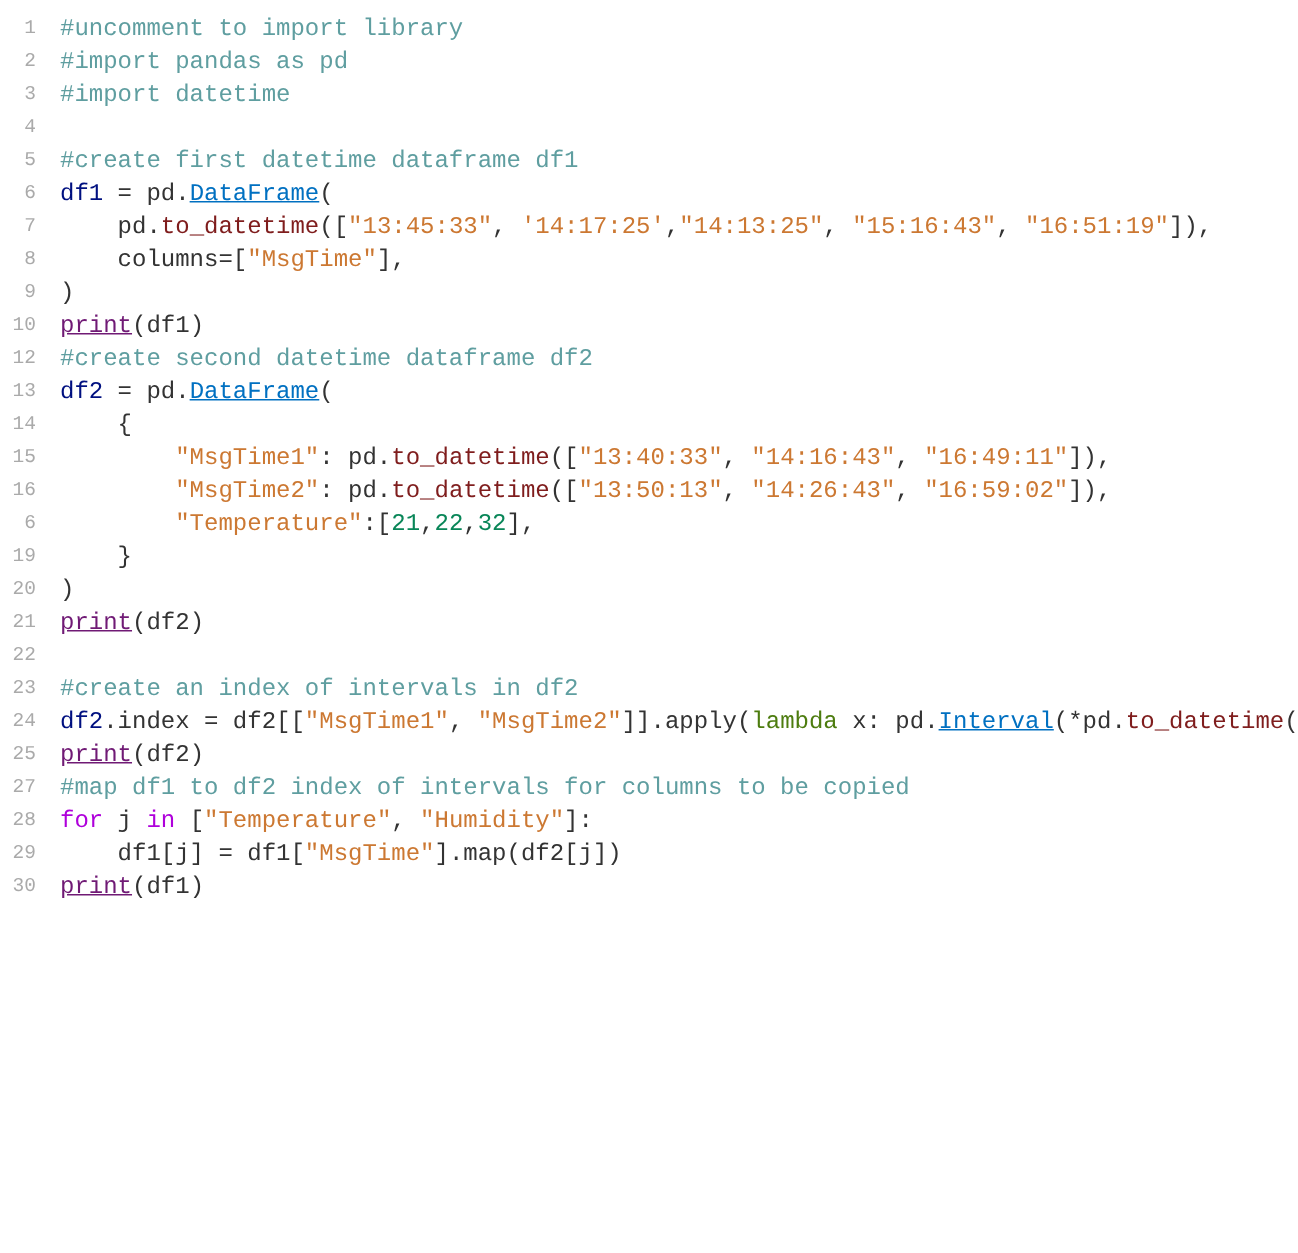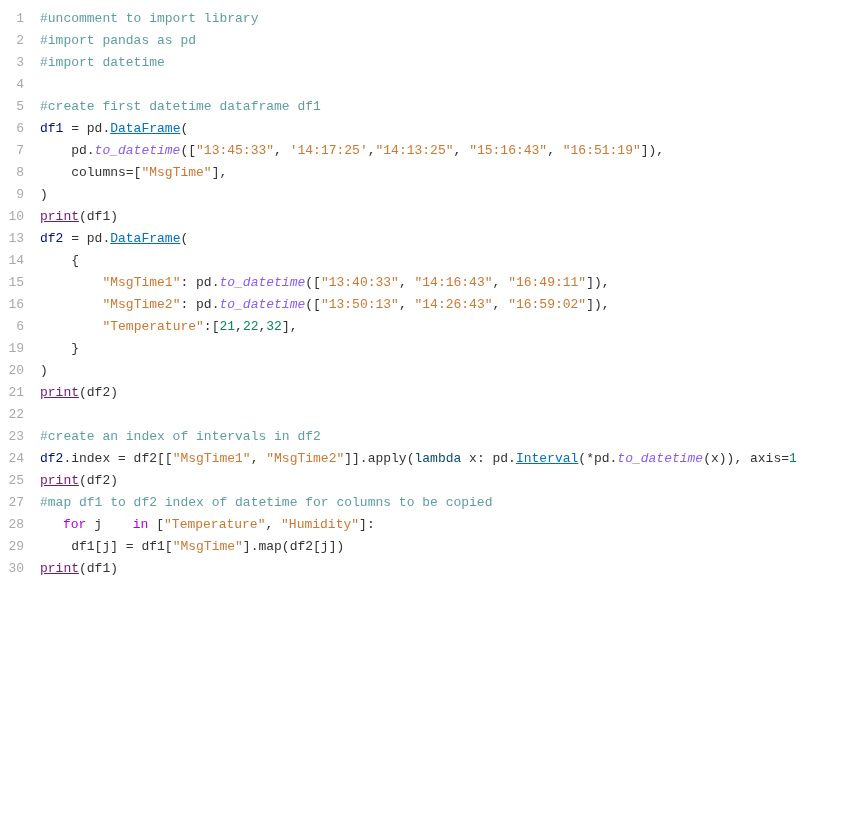--- a/index.html
+++ b/index.html
@@ -36,36 +36,36 @@
       padding-right: 12px;
       color: #aaaaaa;
       user-select: none;
       font-size: 13px;
       line-height: 22px;
     }
 
     .line-content {
       flex: 1;
       white-space: pre;
-      font-size: 13px;
+      font-size: 16px;
       line-height: 22px;
       padding-left: 4px;
     }
 
     
     .c-comment { color: #5f9ea0; }        
     .c-builtin { color: #701a75; text-decoration: underline; }        
     .c-string2 { color: #cc7832; }        
     .c-class   { color: #0070c1; text-decoration: underline; }        
     .c-number  { color: #098658; }        
     .c-punct   { color: #333333; margin-top: 15px; }
     .c-var     { color: #001080; }        
-    .c-method  { color: #8b5cf6; font-style: italic; }        
-    .c-lambda  { color: #0c4a6e; }        
-    .c-for     { color: #af00db; margin-left: 23px; }        
+    .c-method  { color: #7f1d1d; }        
+    .c-lambda  { color: #4d7c0f; }        
+    .c-for     { color: #af00db; }        
   </style>
 </head>
 <body>
 
 <div class="code-editor">
 <div class="code-line">
       <div class="line-number">1</div>
       <div class="line-content"><span class="c-comment">#uncomment to import library</span></div>
     </div>
     <div class="code-line">
@@ -96,20 +96,24 @@
       <div class="line-number">8</div>
       <div class="line-content"><span class="c-punct">    columns=[</span><span class="c-string2">"MsgTime"</span><span class="c-punct">],</span></div>
     </div>
     <div class="code-line">
       <div class="line-number">9</div>
       <div class="line-content"><span class="c-punct">)</span></div>
     </div>
     <div class="code-line">
       <div class="line-number">10</div>
       <div class="line-content"><span class="c-builtin">print</span><span class="c-punct">(df1)</span></div>
+    </div>
+    <div class="code-line">
+      <div class="line-number">12</div>
+      <div class="line-content"><span class="c-comment">#create second datetime dataframe df2</span></div>
     </div>
     <div class="code-line">
       <div class="line-number">13</div>
       <div class="line-content"><span class="c-var">df2</span><span class="c-punct"> = pd.</span><span class="c-class">DataFrame</span><span class="c-punct">(</span></div>
     </div>
     <div class="code-line">
       <div class="line-number">14</div>
       <div class="line-content"><span class="c-punct">    {</span></div>
     </div>
     <div class="code-line">
@@ -147,21 +151,21 @@
     <div class="code-line">
       <div class="line-number">24</div>
       <div class="line-content"><span class="c-var">df2</span><span class="c-punct">.index = df2[[</span><span class="c-string2">"MsgTime1"</span><span class="c-punct">, </span><span class="c-string2">"MsgTime2"</span><span class="c-punct">]].apply(</span><span class="c-lambda">lambda</span><span class="c-punct"> x: pd.</span><span class="c-class">Interval</span><span class="c-punct">(*pd.</span><span class="c-method">to_datetime</span><span class="c-punct">(x)), axis=</span><span class="c-number">1</span></div>
     </div>
     <div class="code-line">
       <div class="line-number">25</div>
       <div class="line-content"><span class="c-builtin">print</span><span class="c-punct">(df2)</span></div>
     </div>
     <div class="code-line">
       <div class="line-number">27</div>
-      <div class="line-content"><span class="c-comment">#map df1 to df2 index of datetime for columns to be copied</span></div>
+      <div class="line-content"><span class="c-comment">#map df1 to df2 index of intervals for columns to be copied</span></div>
     </div>
     <div class="code-line">
       <div class="line-number">28</div>
       <div class="line-content"><span class="c-for">for</span><span class="c-punct"> j </span><span class="c-for">in</span><span class="c-punct"> [</span><span class="c-string2">"Temperature"</span><span class="c-punct">, </span><span class="c-string2">"Humidity"</span><span class="c-punct">]:</span></div>
     </div>
     <div class="code-line">
       <div class="line-number">29</div>
       <div class="line-content"><span class="c-punct">    df1[j] = df1[</span><span class="c-string2">"MsgTime"</span><span class="c-punct">].map(df2[j])</span></div>
     </div>
     <div class="code-line">

